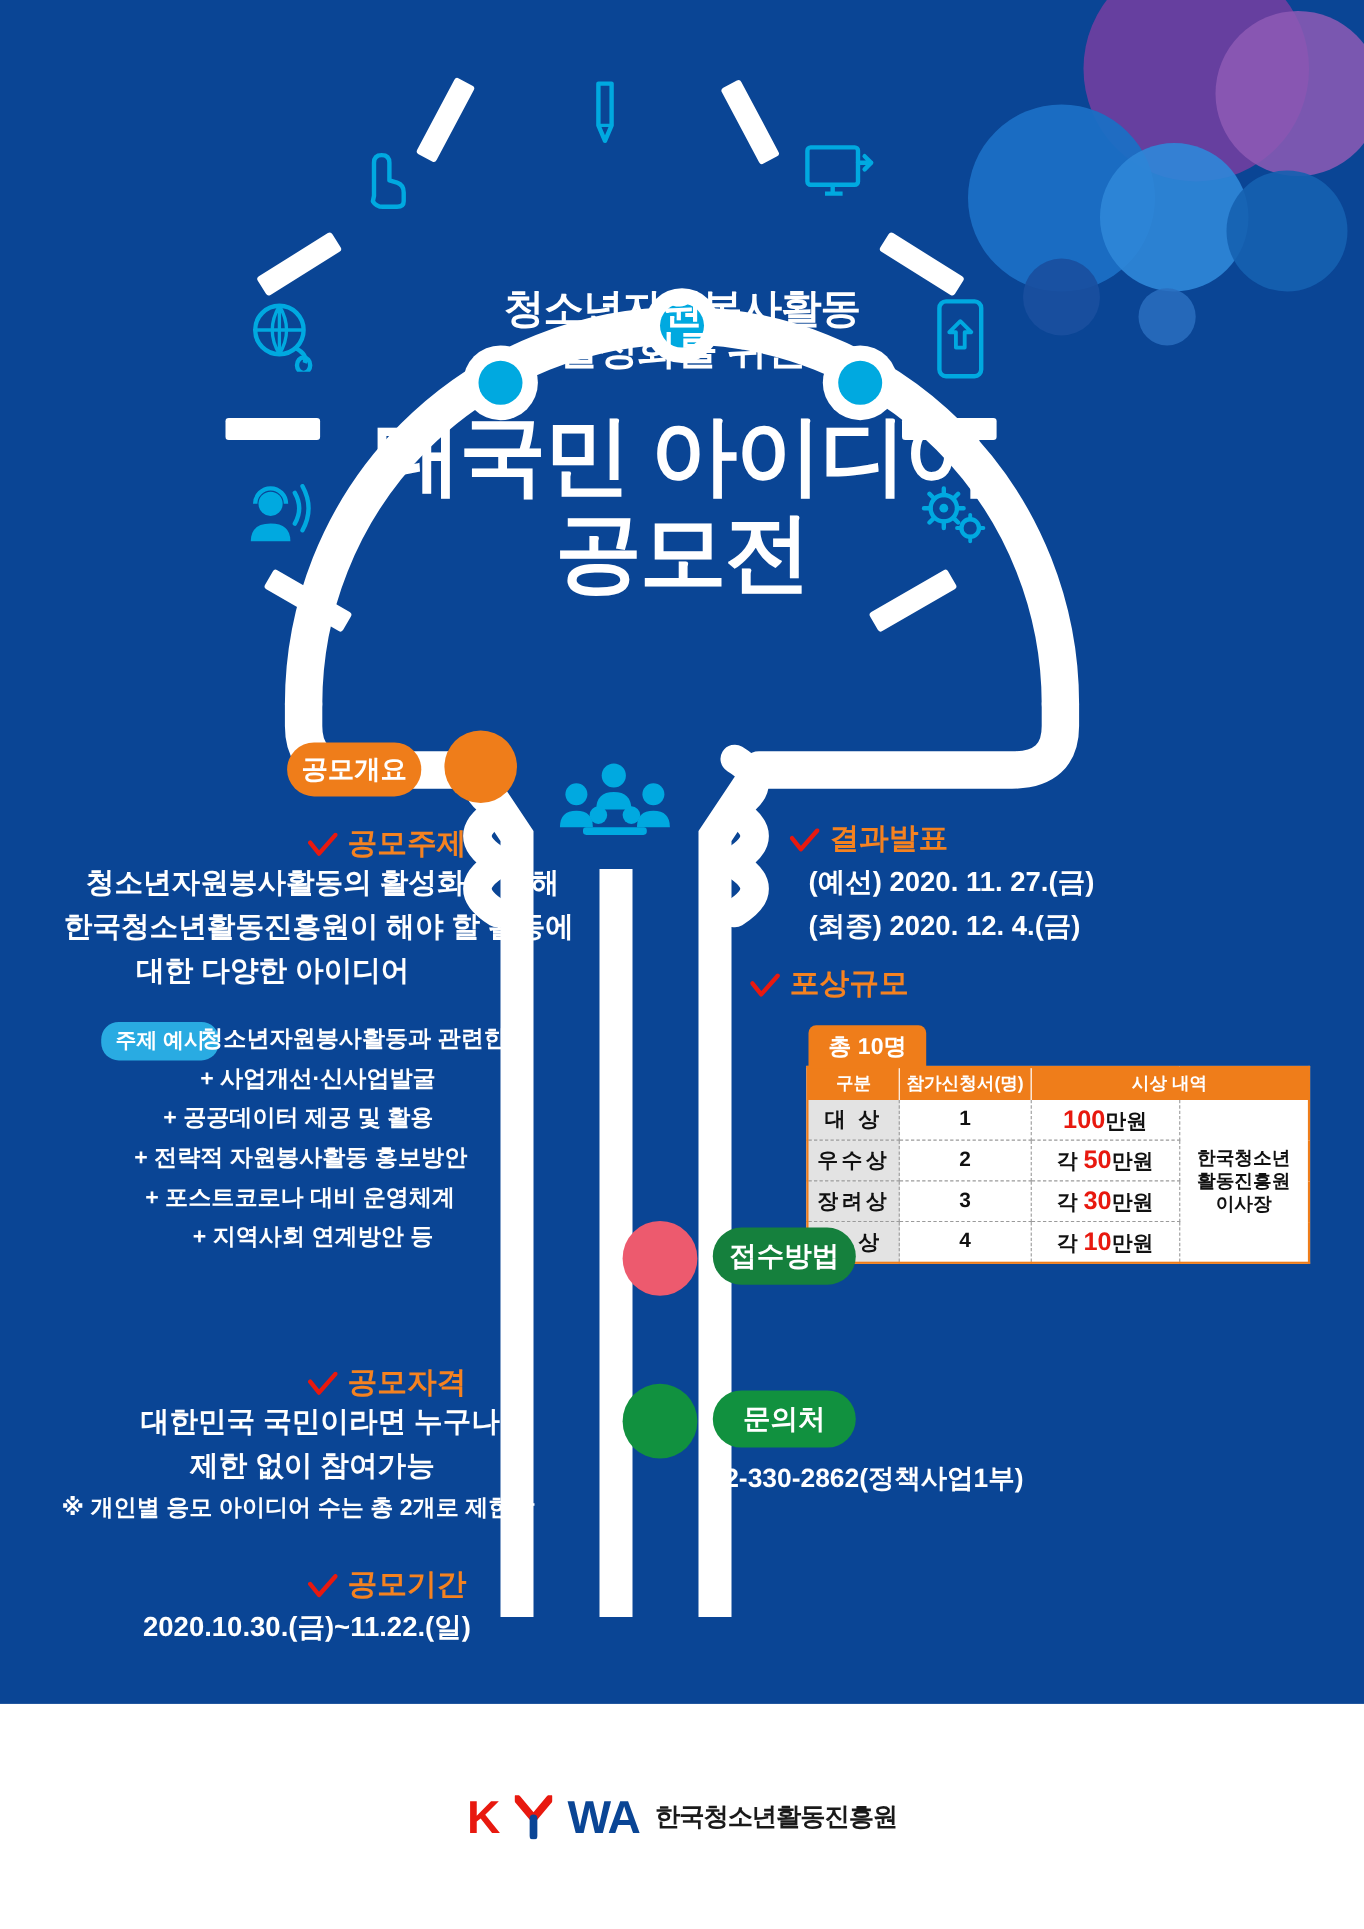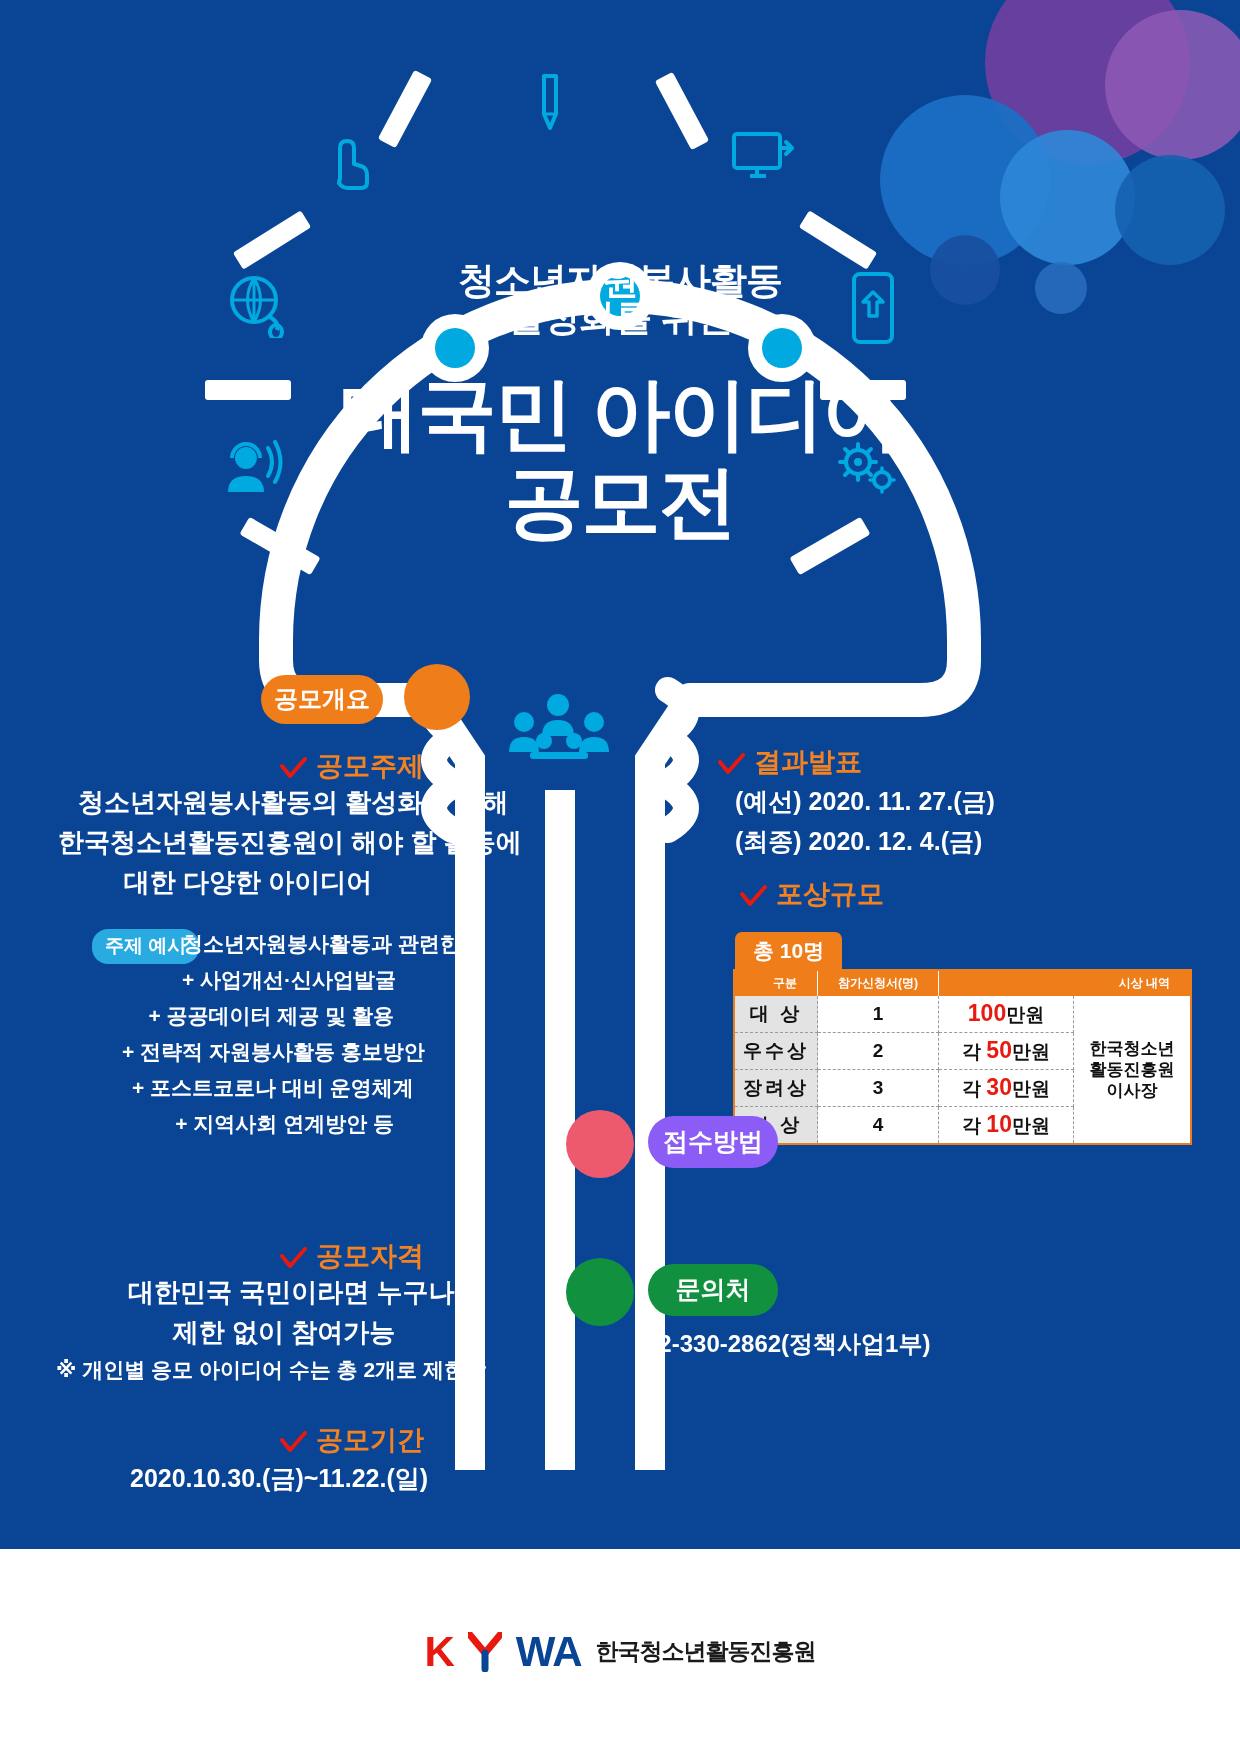--- a/index.html
+++ b/index.html
@@ -50,21 +50,21 @@
   .h-main2{font-size:79px;letter-spacing:-2px;line-height:1.12;}
 
   
   .pill{
     position:absolute;display:inline-block;
     color:#ffffff;font-weight:bold;
     border-radius:40px;text-align:center;
     white-space:nowrap;
   }
   .pill-orange{background:#ef7d1a;}
-  .pill-pink{background:#8b5cf6;}
+  .pill-pink{background:#15803d;}
   .pill-green{background:#11913f;}
 
   .dot{position:absolute;border-radius:50%;}
 
   
   .sec-head{
     position:absolute;color:#f58220;font-weight:bold;font-size:27px;
     white-space:nowrap;
   }
   .chk{
@@ -93,23 +93,22 @@
     margin-left:2px;
   }
   table.prize{
     border-collapse:collapse;
     border:2px solid #ef7d1a;
     background:#ffffff;
     font-size:19px;
   }
   table.prize th{
     background:#ef7d1a;color:#ffffff;font-weight:bold;
-    padding:4px 20px;font-size:12px;
+    padding:4px 6px;font-size:16px;
     border-right:1px solid #ffffff;
-    text-align:right;
   }
   table.prize th:last-child{border-right:none;}
   table.prize td{
     padding:4px 8px;text-align:center;color:#111;
     border-bottom:1px dashed #9a9a9a;
     border-right:1px dashed #9a9a9a;
     font-weight:bold;
   }
   table.prize tr:last-child td{border-bottom:none;}
   td.cat{background:#e3e3e3;letter-spacing:3px;min-width:62px;}
@@ -280,21 +279,21 @@
   <div class="txt txt-date" style="left:130px;top:1462px;width:270px;text-align:center;">2020.10.30.(금)~11.22.(일)</div>
 
   <div class="sec-head" style="left:718px;top:744px;">
     <svg class="chk" width="27" height="22" viewBox="0 0 27 22">
       <path d="M2 9 L10 19 L25 2" fill="none" stroke="#e8190f" stroke-width="4" stroke-linecap="round" stroke-linejoin="round"></path>
     </svg><span>결과발표</span>
   </div>
   <div class="txt txt-body-r" style="left:735px;top:785px;">(예선) 2020. 11. 27.(금)</div>
   <div class="txt txt-body-r" style="left:735px;top:825px;">(최종) 2020. 12. 4.(금)</div>
 
-  <div class="sec-head" style="left:740px;top:876px;">
+  <div class="sec-head" style="left:682px;top:876px;">
     <svg class="chk" width="27" height="22" viewBox="0 0 27 22">
       <path d="M2 9 L10 19 L25 2" fill="none" stroke="#e8190f" stroke-width="4" stroke-linecap="round" stroke-linejoin="round"></path>
     </svg><span>포상규모</span>
   </div>
 
   <div id="prize-wrap">
     <div id="total-tab">총 10명</div>
     <table class="prize">
       <thead>
         <tr>

